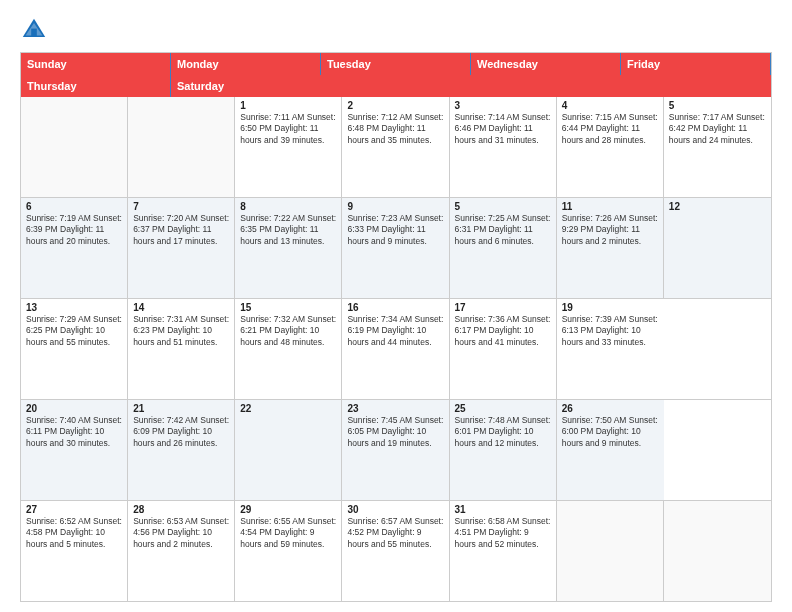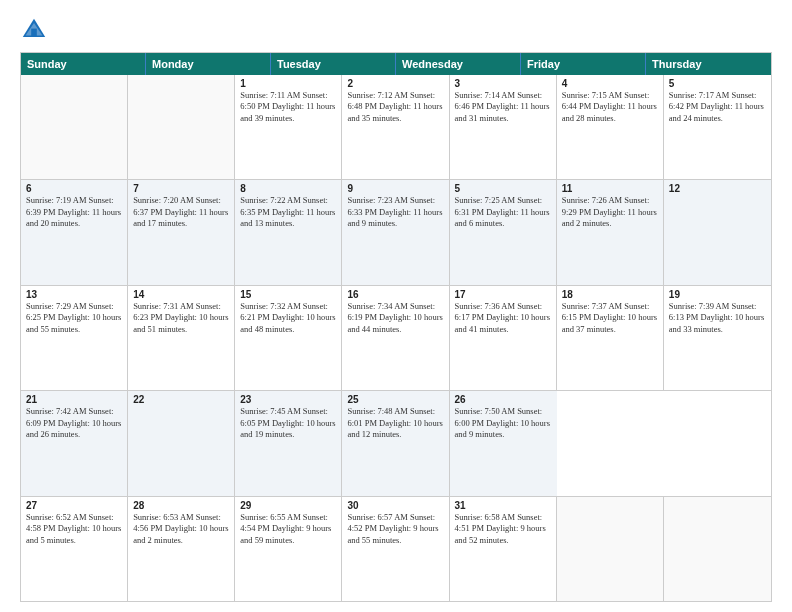--- a/index.html
+++ b/index.html
@@ -55,22 +55,22 @@
       color: #555;
     }
     .calendar {
       flex: 1;
       display: flex;
       flex-direction: column;
       border: 1px solid #ccc;
     }
     .cal-header {
       display: grid;
-      grid-template-columns: repeat(6, 1fr);
-      background: #0f766e;
+      grid-template-columns: repeat(5, 1fr);
+      background: #ef4444;
     }
     .cal-header-cell {
       color: #fff;
       font-size: 11px;
       font-weight: bold;
       padding: 5px 6px;
       border-right: 1px solid #3a7ec5;
       text-align: left;
     }
     .cal-header-cell:last-child { border-right: none; }
@@ -101,21 +101,20 @@
       font-size: 10px;
       font-weight: bold;
       color: #222;
       display: block;
       margin-bottom: 1px;
     }
     .day-info {
       font-size: 8.5px;
       color: #333;
       line-height: 1.35;
-      font-family: Liberation Serif, serif;
     }
   </style>
 </head>
 <body>
 
 <div class="page">
   <div class="header">
     <div class="logo">
       <svg class="logo-icon" viewBox="0 0 40 40">
         <polygon points="20,4 36,30 4,30" fill="#1a6fba"></polygon>
@@ -134,20 +133,21 @@
   </div>
 
   <div class="calendar">
     <div class="cal-header" id="cal-header-row">
         <div class="cal-header-cell">Sunday</div>
         <div class="cal-header-cell">Monday</div>
         <div class="cal-header-cell">Tuesday</div>
         <div class="cal-header-cell">Wednesday</div>
         <div class="cal-header-cell">Friday</div>
         <div class="cal-header-cell">Thursday</div>
+        <div class="cal-header-cell">Saturday</div>
       </div>
     <div class="cal-body" id="cal-body">
         <div class="cal-row">
           <div class="cal-cell empty"></div>
           <div class="cal-cell empty"></div>
           <div class="cal-cell">
             <span class="day-num">1</span>
             <div class="day-info">Sunrise: 7:11 AM
 Sunset: 6:50 PM
 Daylight: 11 hours and 39 minutes.</div>
@@ -243,33 +243,33 @@
 Sunset: 6:19 PM
 Daylight: 10 hours and 44 minutes.</div>
           </div>
           <div class="cal-cell">
             <span class="day-num">17</span>
             <div class="day-info">Sunrise: 7:36 AM
 Sunset: 6:17 PM
 Daylight: 10 hours and 41 minutes.</div>
           </div>
           <div class="cal-cell">
-            <span class="day-num">18</span>
-            <div class="day-info">Sunrise: 7:37 AM
-Sunset: 6:15 PM
-Daylight: 10 hours and 37 minutes.</div>
-          </div>
-          <div class="cal-cell">
             <span class="day-num">19</span>
             <div class="day-info">Sunrise: 7:39 AM
 Sunset: 6:13 PM
 Daylight: 10 hours and 33 minutes.</div>
           </div>
         </div>
         <div class="cal-row">
+          <div class="cal-cell alt-row">
+            <span class="day-num">20</span>
+            <div class="day-info">Sunrise: 7:40 AM
+Sunset: 6:11 PM
+Daylight: 10 hours and 30 minutes.</div>
+          </div>
           <div class="cal-cell alt-row">
             <span class="day-num">21</span>
             <div class="day-info">Sunrise: 7:42 AM
 Sunset: 6:09 PM
 Daylight: 10 hours and 26 minutes.</div>
           </div>
           <div class="cal-cell alt-row">
             <span class="day-num">22</span>
           </div>
           <div class="cal-cell alt-row">

